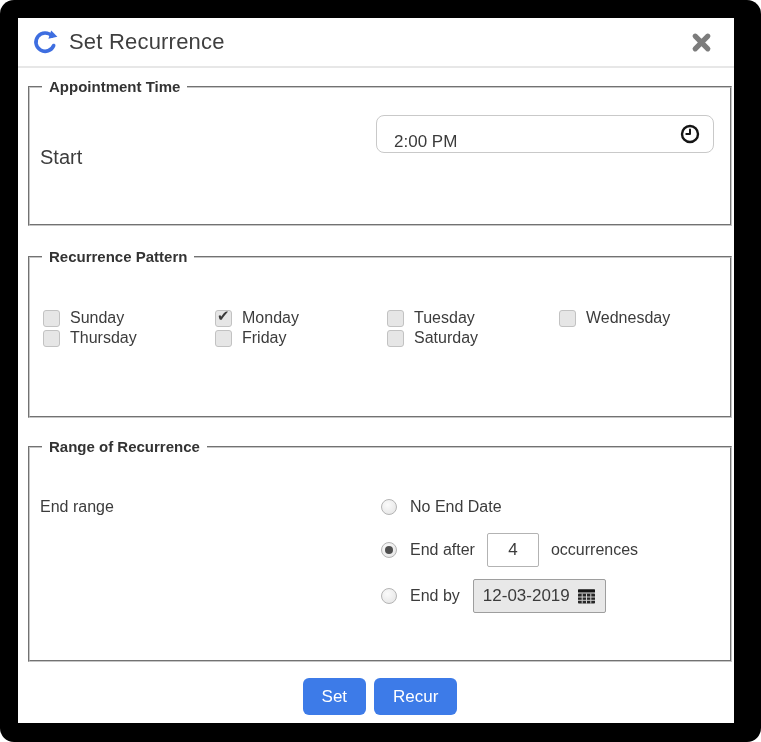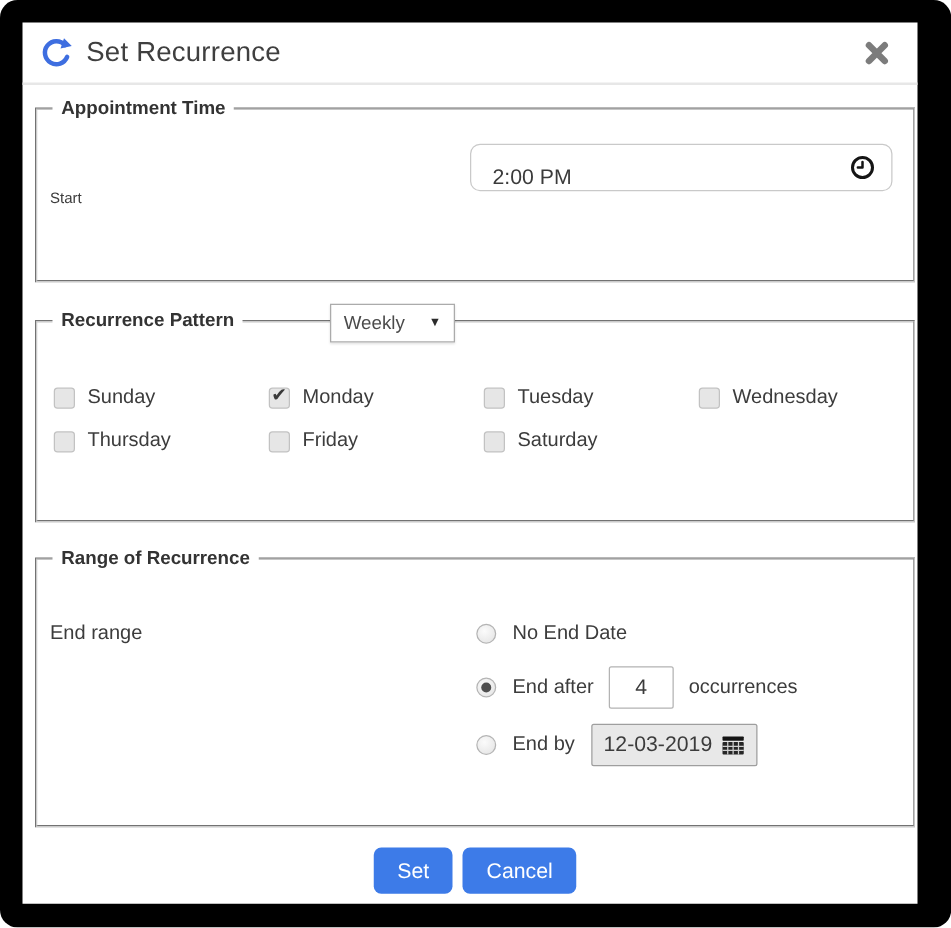--- a/index.html
+++ b/index.html
@@ -16,36 +16,36 @@
   .body { padding: 0 2px 0 10px; }
 
   
   .fieldset { position: relative; border: 2px groove #c6c6c6; background: #fff; }
   .legend { position: absolute; top: -11px; left: 12px; background: #fff; padding: 0 7px; font-size: 15px; font-weight: bold; color: #333; line-height: 20px; }
   .fs-appt { margin-top: 18px; height: 140px; padding: 27px 16px 0 10px; }
   .fs-pattern { margin-top: 30px; height: 162px; padding: 28px 16px 0 13px; }
   .fs-range { margin-top: 28px; height: 216px; padding: 28px 16px 0 10px; }
 
   .form-row { display: flex; align-items: center; height: 38px; margin-bottom: 15px; }
-  .form-row .lbl { font-size: 12px; color: #3c3c3c; margin-top: 47px; }
+  .form-row .lbl { font-size: 20px; color: #3c3c3c; margin-top: 47px; }
   .input-box { margin-left: auto; width: 338px; height: 38px; border: 1px solid #c9c9c9; border-radius: 8px; background: #fff;
                display: flex; align-items: flex-end; padding: 0 14px 0 17px; font-size: 17px; color: #3b3b3b; position: relative; }
   .input-box .box-icon { position: absolute; right: 13px; top: 50%; transform: translateY(-50%); display: flex; cursor: pointer; }
 
   
   .freq-select { position: absolute; top: -15px; left: 234px; width: 100px; height: 31px; background: #fff; border: 1px solid #ababab;
                  box-shadow: 0 1px 2px rgba(0,0,0,.12); display: flex; align-items: center; justify-content: space-between;
                  padding: 0 10px; font-size: 15px; color: #4b4b4b; cursor: pointer; }
   .freq-caret { font-size: 10px; color: #2b2b2b; }
 
   .recur-row { display: flex; align-items: center; height: 30px; font-size: 16px; color: #3c3c3c; }
   .num-input { width: 48px; height: 30px; border: 1px solid #b3b3b3; border-radius: 2px; text-align: center; font-size: 16px;
                color: #3b3b3b; margin: 0 12px; font-family: inherit; }
 
-  .day-grid { margin-top: 22px; display: grid; grid-template-columns: 172px 172px 172px auto; row-gap: 15px; }
+  .day-grid { margin-top: 22px; display: grid; grid-template-columns: 172px 172px 172px auto; }
   .day { display: flex; align-items: center; height: 20px; cursor: pointer; }
   .checkbox { width: 17px; height: 17px; border: 1px solid #c2c2c2; border-radius: 3px; background: #e6e6e6; margin-right: 10px;
               position: relative; flex: none; }
   .checkbox .check { display: none; position: absolute; top: -4px; left: 1px; font-size: 15px; color: #3a3a3a; }
   .checkbox[data-state="checked"] .check { display: block; }
   .day-label { font-size: 16px; color: #3c3c3c; }
 
   .end-range { display: flex; margin-top: 14px; }
   .end-range > .lbl { font-size: 16px; color: #3c3c3c; padding-top: 8px; }
   .options { margin-left: auto; width: 338px; }
@@ -101,24 +101,20 @@
                 <path d="M10 5.6 V10 H6.3" fill="none" stroke="#151515" stroke-width="2" stroke-linecap="round" stroke-linejoin="round"></path>
               </svg>
             </span>
           </div>
         </div>
 
       </div>
 
       <div class="fieldset fs-pattern">
         <span class="legend">Recurrence Pattern</span>
-        <div class="freq-select">
-          <span>Weekly</span>
-          <span class="freq-caret">▼</span>
-        </div>
 
 
         <div class="day-grid">
           <span class="day">
             <span class="checkbox" data-state=""></span>
             <span class="day-label">Sunday</span>
           </span>
           <span class="day">
             <span class="checkbox" data-state="checked">
                 <span class="check">✔</span>
@@ -182,18 +178,18 @@
                 </span>
               </span>
             </div>
 
           </div>
         </div>
       </div>
 
       <div class="footer">
         <button class="btn">Set</button>
-        <button class="btn">Cancel</button>
+        <button class="btn">Recur</button>
       </div>
 
     </div>
   </div>
 </div>
 
 </body></html>

